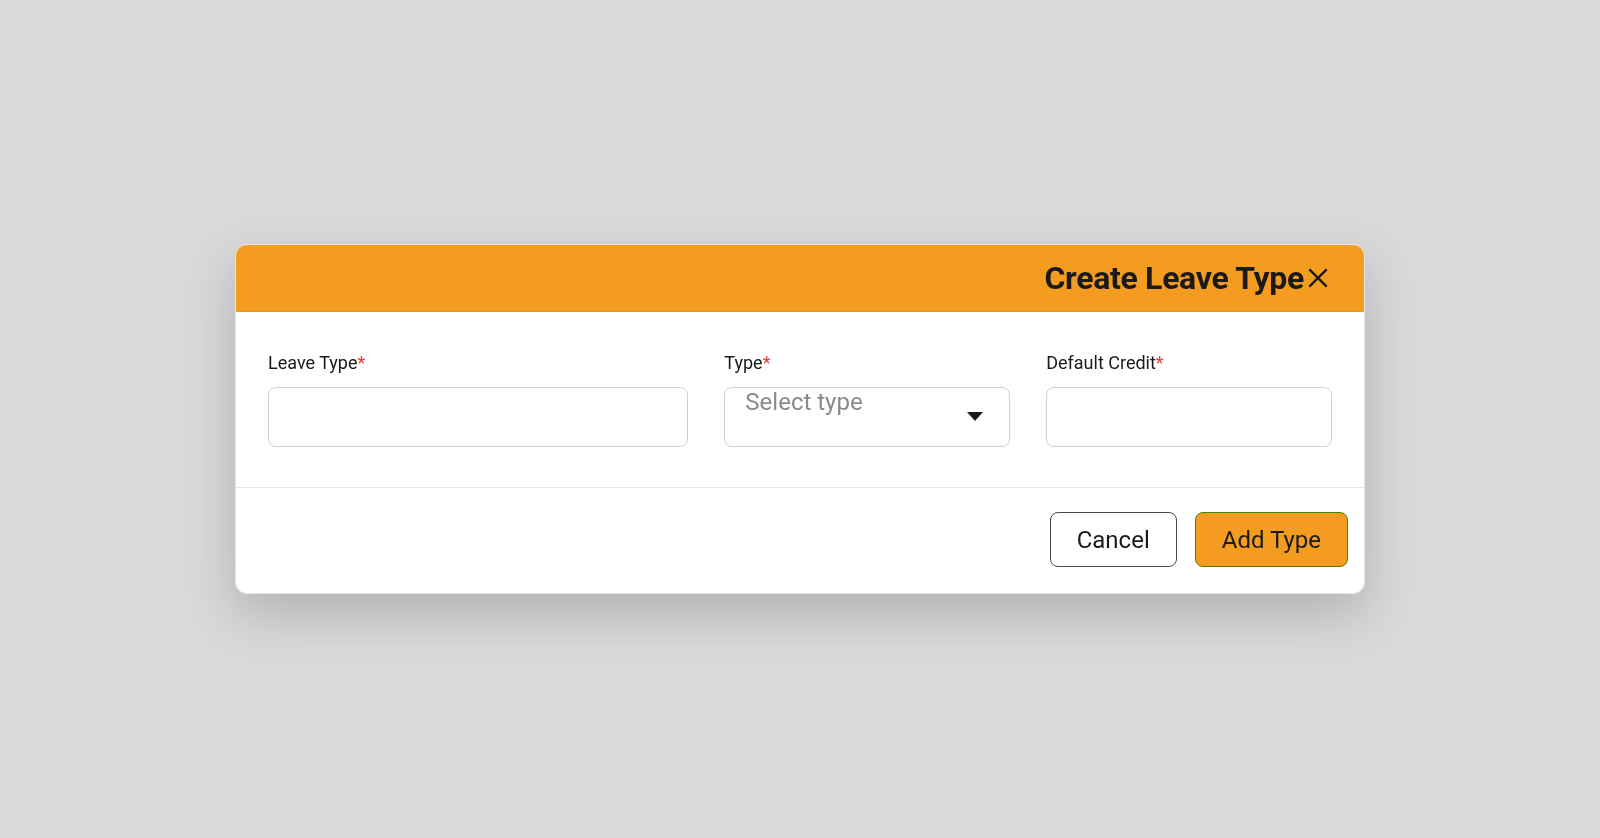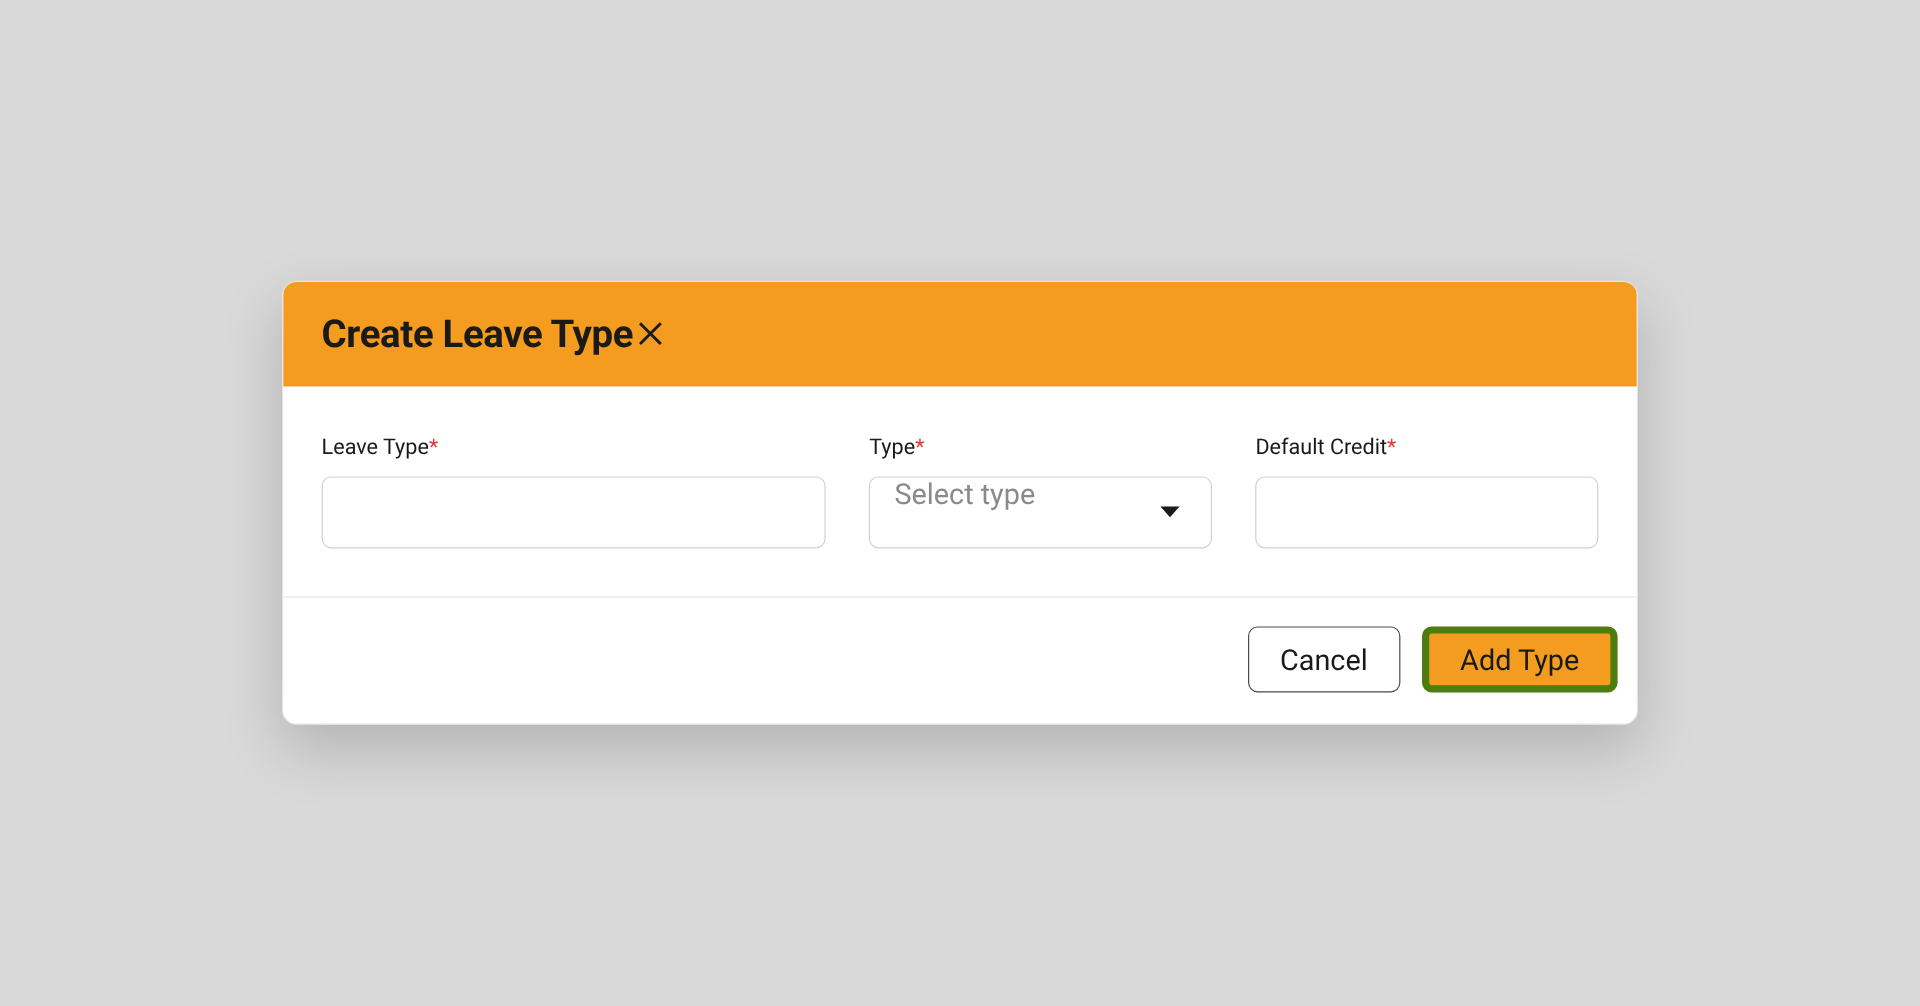--- a/index.html
+++ b/index.html
@@ -19,24 +19,24 @@
     .modal {
       width: 1130px;
       background: #ffffff;
       border-radius: 12px;
       overflow: hidden;
       box-shadow: 0 20px 50px rgba(0,0,0,0.18);
       border: 1px solid #e5e5e5;
     }
     .modal-header {
       background: #f39c1f;
-      padding: 24px 32px;
+      padding: 14px 32px;
       display: flex;
       align-items: center;
-      justify-content: flex-start;
+      justify-content: flex-end;
       border-bottom: 1px solid rgba(0,0,0,0.05);
     }
     .modal-title {
       font-size: 32px;
       font-weight: 700;
       color: #1a1a1a;
       letter-spacing: -0.3px;
     }
     .close-btn {
       width: 28px;
@@ -128,21 +128,21 @@
       align-items: center;
       justify-content: center;
     }
     .btn-secondary {
       background: #ffffff;
       border: 1.5px solid #4a4a4a;
       color: #1a1a1a;
     }
     .btn-primary {
       background: #f39c1f;
-      border: 6px solid #4d7c0f;
+      border: 1px solid #4d7c0f;
       color: #1a1a1a;
     }
   </style>
 </head>
 <body>
 
 <div class="modal">
   <div class="modal-header">
     <h1 class="modal-title">Create Leave Type</h1>
     <button class="close-btn">

